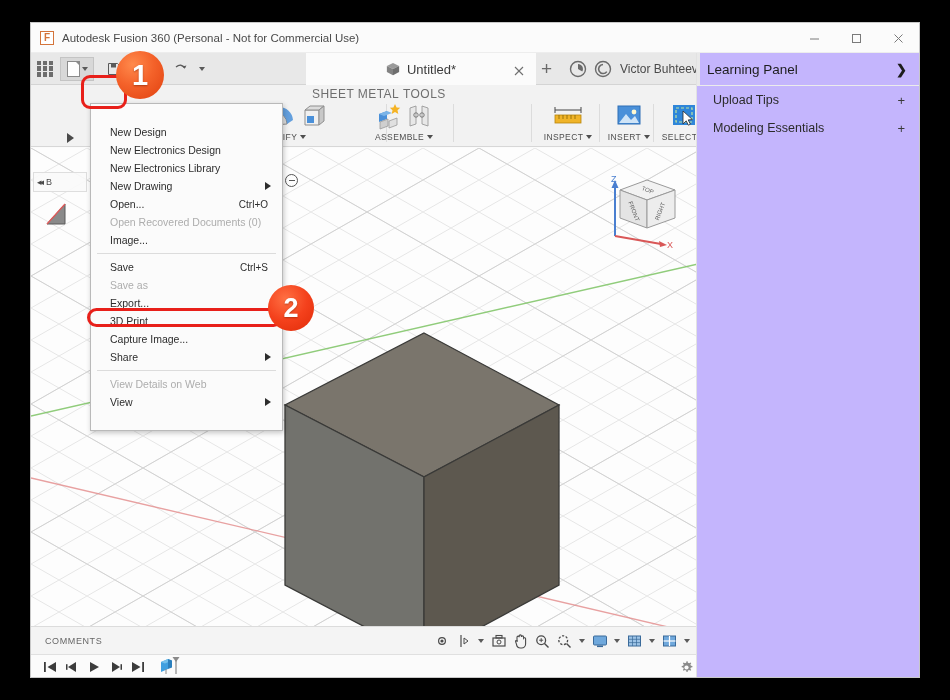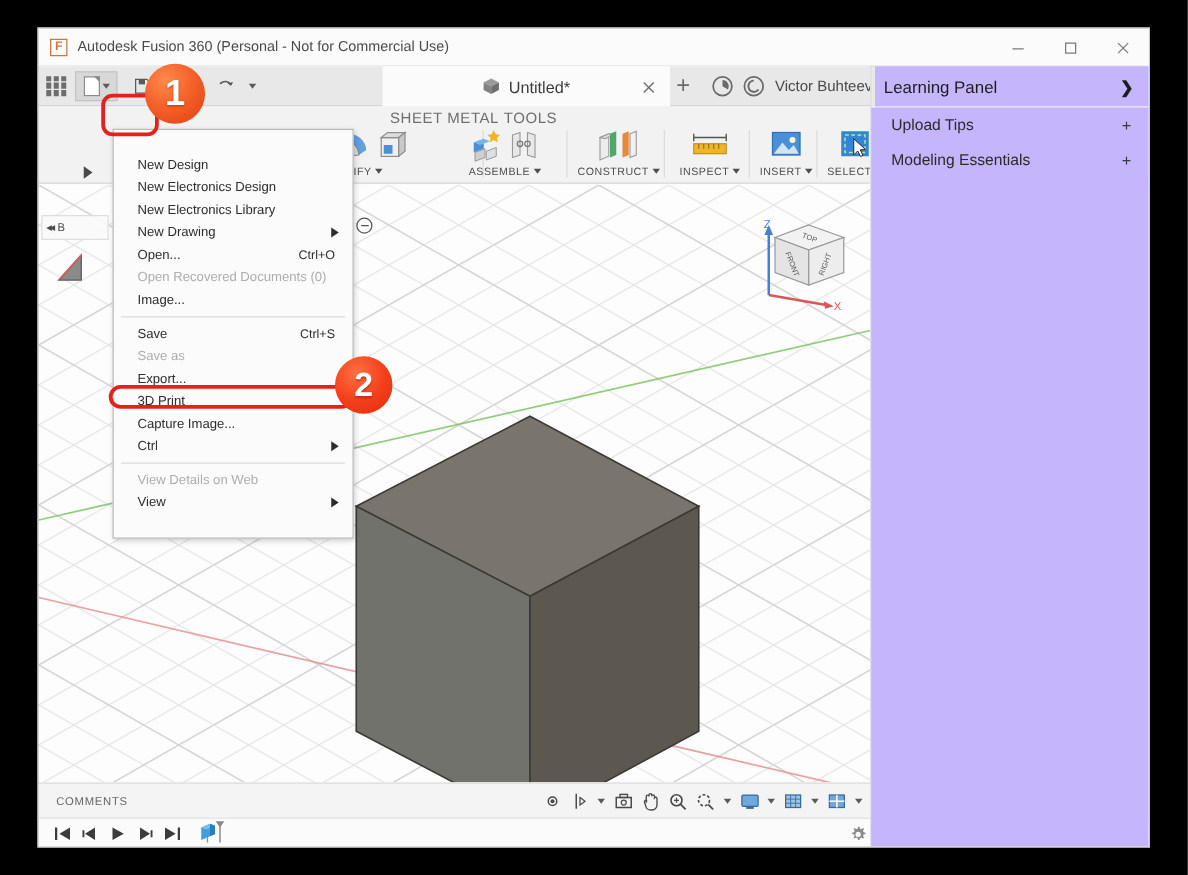--- a/index.html
+++ b/index.html
@@ -471,35 +471,20 @@
             <circle cx="10" cy="13" r="2.2" fill="none" stroke="#7a7a7a" stroke-width="1"></circle>
             <circle cx="16" cy="13" r="2.2" fill="none" stroke="#7a7a7a" stroke-width="1"></circle>
           </svg>
         </div>
         <div class="glabel">
           <span>ASSEMBLE</span>
           <span class="caret-dn"></span>
         </div>
       </div>
 
-      <div class="rgroup" style="left:428px; width:72px">
-        <div class="icons">
-          <svg width="40" height="28" viewBox="0 0 40 28">
-            <path d="M5 8 L12 5 L12 23 L5 26 Z" fill="#ececec" stroke="#9a9a9a" stroke-width=".9"></path>
-            <path d="M5 8 L12 5 L16 6 L9 9 Z" fill="#dcdcdc" stroke="#9a9a9a" stroke-width=".9"></path>
-            <path d="M13 5 L18 3 L18 22 L13 24 Z" fill="#4fa86a"></path>
-            <path d="M23 5 L28 3 L28 22 L23 24 Z" fill="#e58a3c"></path>
-            <path d="M29 5 L34 3 L34 22 L29 24 Z" fill="#f0f0f0" stroke="#9a9a9a" stroke-width=".9"></path>
-          </svg>
-        </div>
-        <div class="glabel">
-          <span>CONSTRUCT</span>
-          <span class="caret-dn"></span>
-        </div>
-      </div>
 
       <div class="rgroup" style="left:506px; width:62px">
         <div class="icons">
           <svg width="34" height="28" viewBox="0 0 34 28">
             <line x1="4" y1="8" x2="30" y2="8" stroke="#555" stroke-width="1.1"></line>
             <line x1="4" y1="5" x2="4" y2="11" stroke="#555" stroke-width="1.1"></line>
             <line x1="30" y1="5" x2="30" y2="11" stroke="#555" stroke-width="1.1"></line>
             <rect x="4" y="13" width="26" height="8" fill="#f0b429" stroke="#b8860b" stroke-width=".8"></rect>
             <g stroke="#7a5c00" stroke-width=".7">
               <line x1="8" y1="13" x2="8" y2="17"></line>
@@ -796,21 +781,21 @@
         <span>Export...</span>
       </div>
       <div class="mi">
         <span>3D Print</span>
         <span class="hl-ring"></span>
       </div>
       <div class="mi">
         <span>Capture Image...</span>
       </div>
       <div class="mi">
-        <span>Ctrl</span>
+        <span>Share</span>
         <span class="sub"></span>
       </div>
       <div class="msep"></div>
       <div class="mi disabled">
         <span>View Details on Web</span>
       </div>
       <div class="mi">
         <span>View</span>
         <span class="sub"></span>
       </div>

